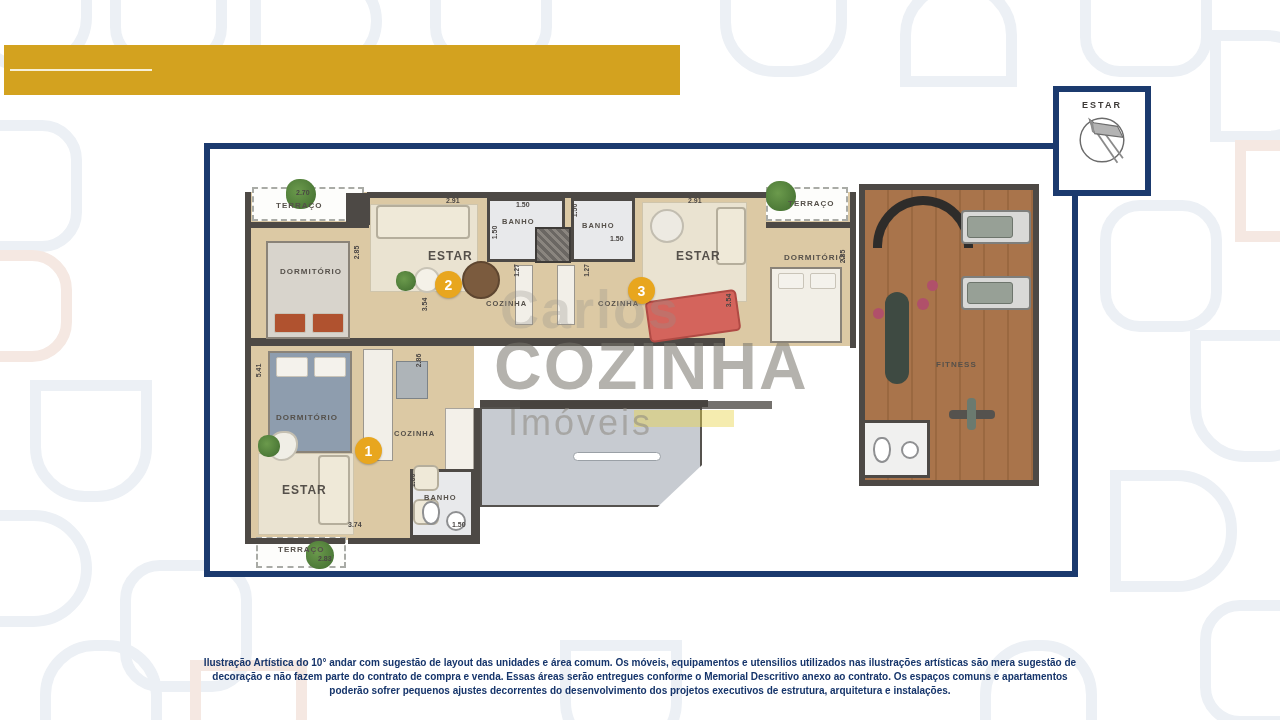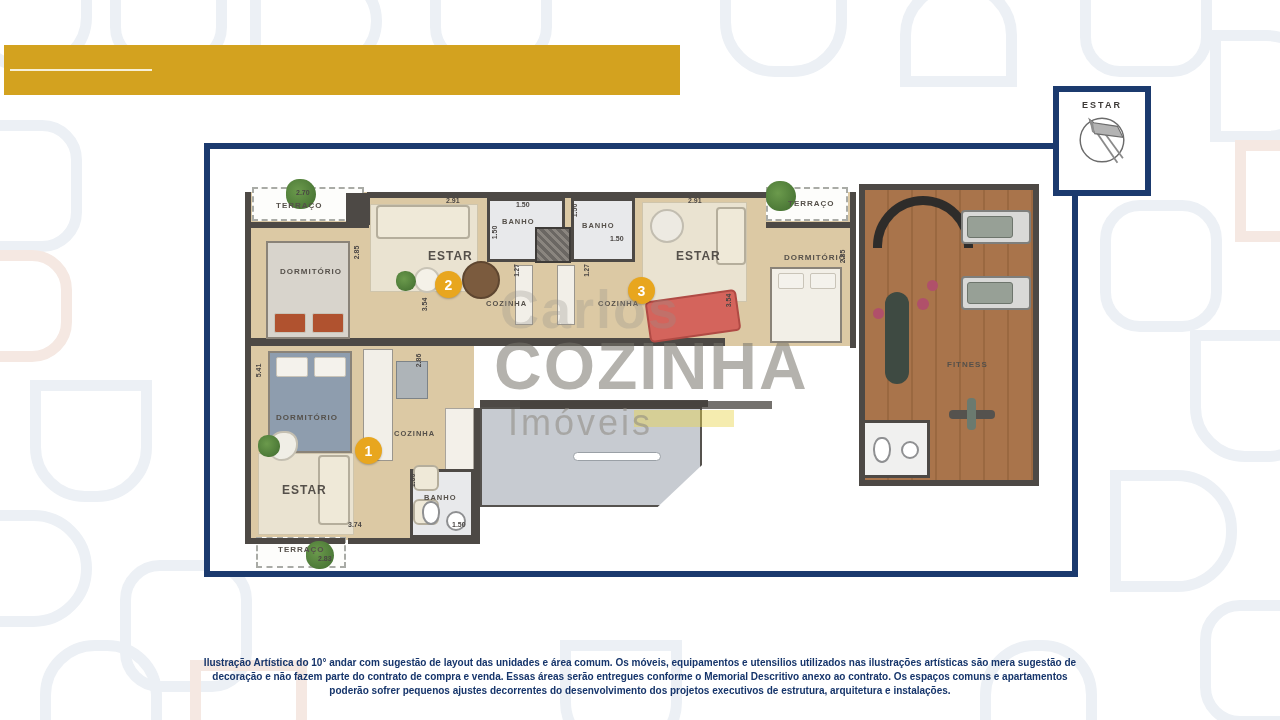--- a/index.html
+++ b/index.html
@@ -152,21 +152,21 @@
       </div>
     <div class="tread" style="left:96px;top:86px;width:70px;height:34px;">
         <div class="belt"></div>
       </div>
     <div class="gym-dark" style="left:20px;top:102px;width:24px;height:92px;"></div>
     <div style="left:52px;top:108px;width:12px;height:12px;border-radius:50%;background:#B0506A;"></div>
     <div style="left:62px;top:90px;width:11px;height:11px;border-radius:50%;background:#B0506A;"></div>
     <div style="left:8px;top:118px;width:11px;height:11px;border-radius:50%;background:#B0506A;"></div>
     <div style="left:84px;top:220px;width:46px;height:9px;background:#55524E;border-radius:4px;"></div>
     <div style="left:102px;top:208px;width:9px;height:32px;background:#6B7A6F;border-radius:4px;"></div>
-    <span class="lbl" style="left:82px;top:170px;font-size:8px;">FITNESS</span>
+    <span class="lbl" style="left:71px;top:170px;font-size:8px;">FITNESS</span>
   </div>
 
   <div style="left:652px;top:271px;width:68px;height:58px;background:#F0F0EF;border:3px solid #4D4945;">
     <div class="toilet" style="left:8px;top:14px;width:18px;height:26px;"></div>
     <div class="sinkc" style="left:36px;top:18px;width:18px;height:18px;"></div>
   </div>
 
   <div class="bed" style="left:56px;top:92px;width:84px;height:98px;background:#D8D4CC;">
     <div class="pillow" style="left:6px;top:70px;width:32px;height:20px;background:#B0522F;"></div>
     <div class="pillow" style="left:44px;top:70px;width:32px;height:20px;background:#B0522F;"></div>

